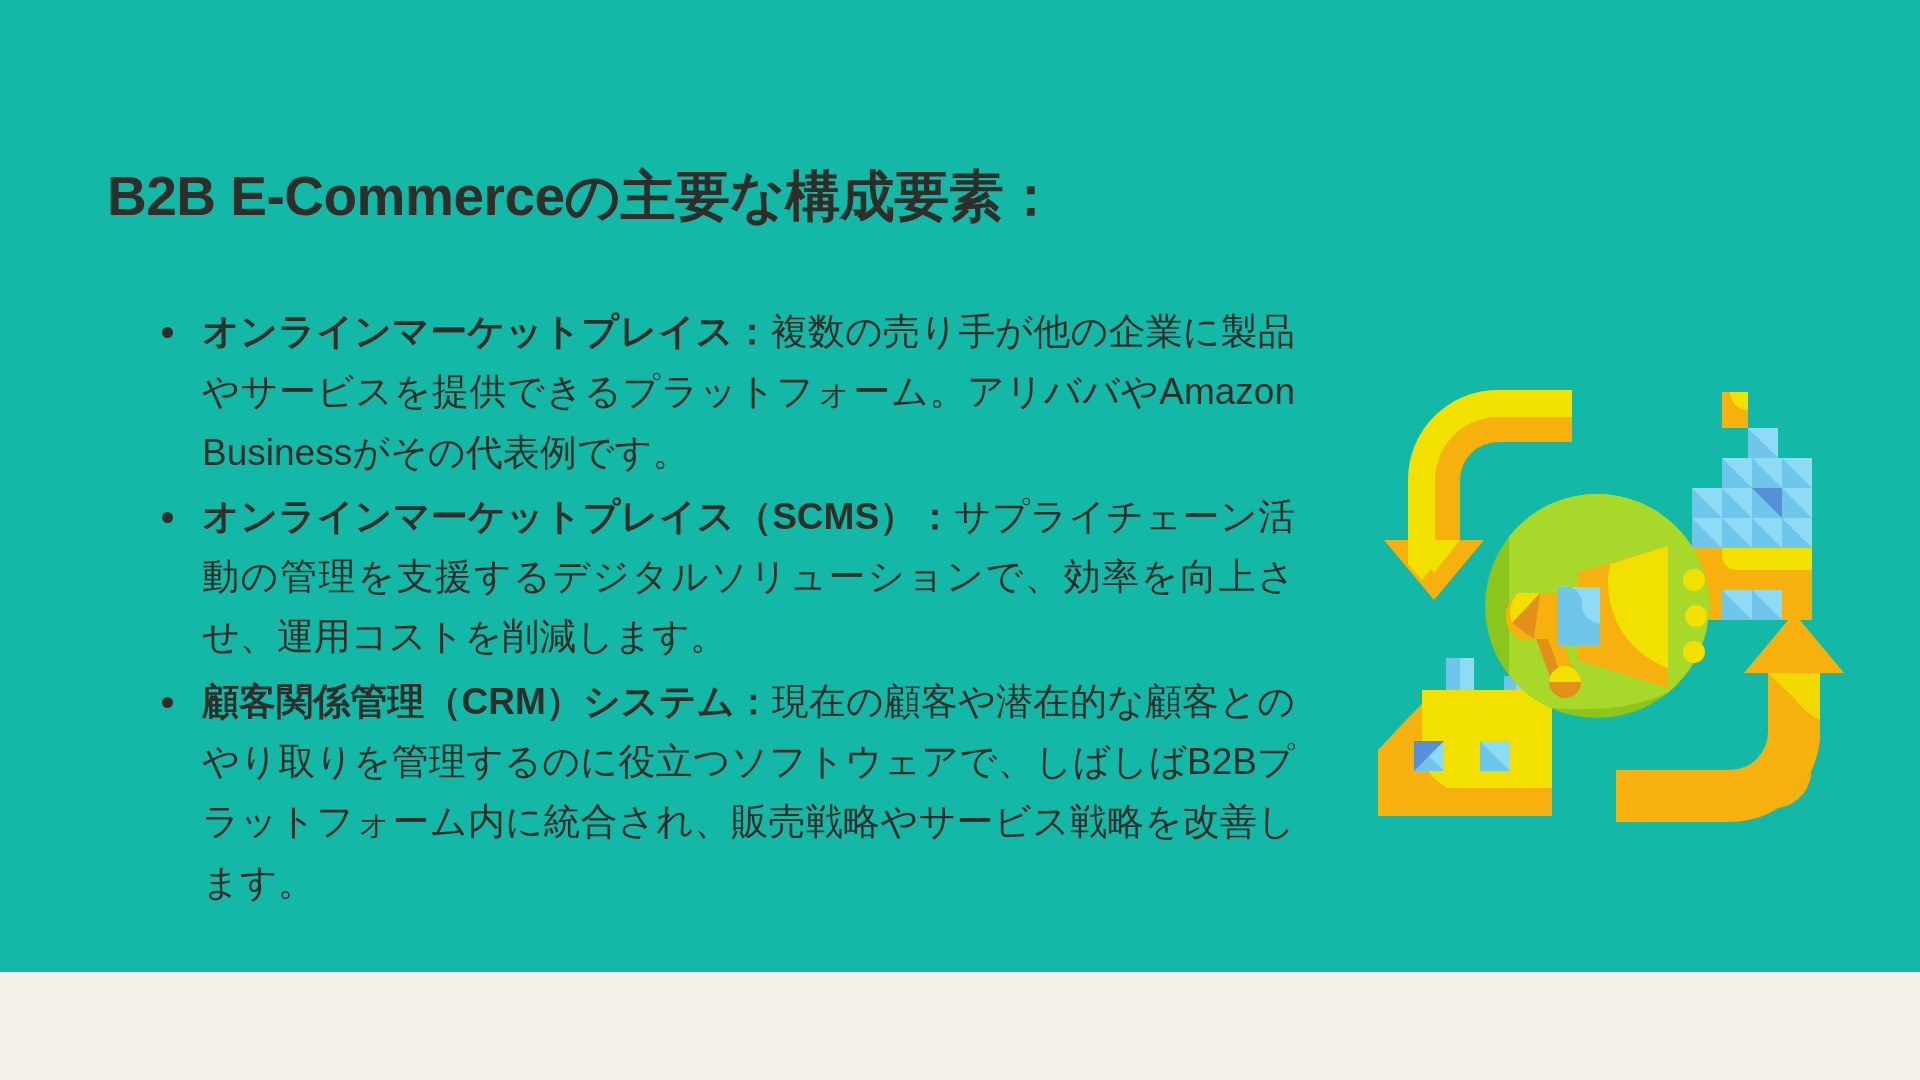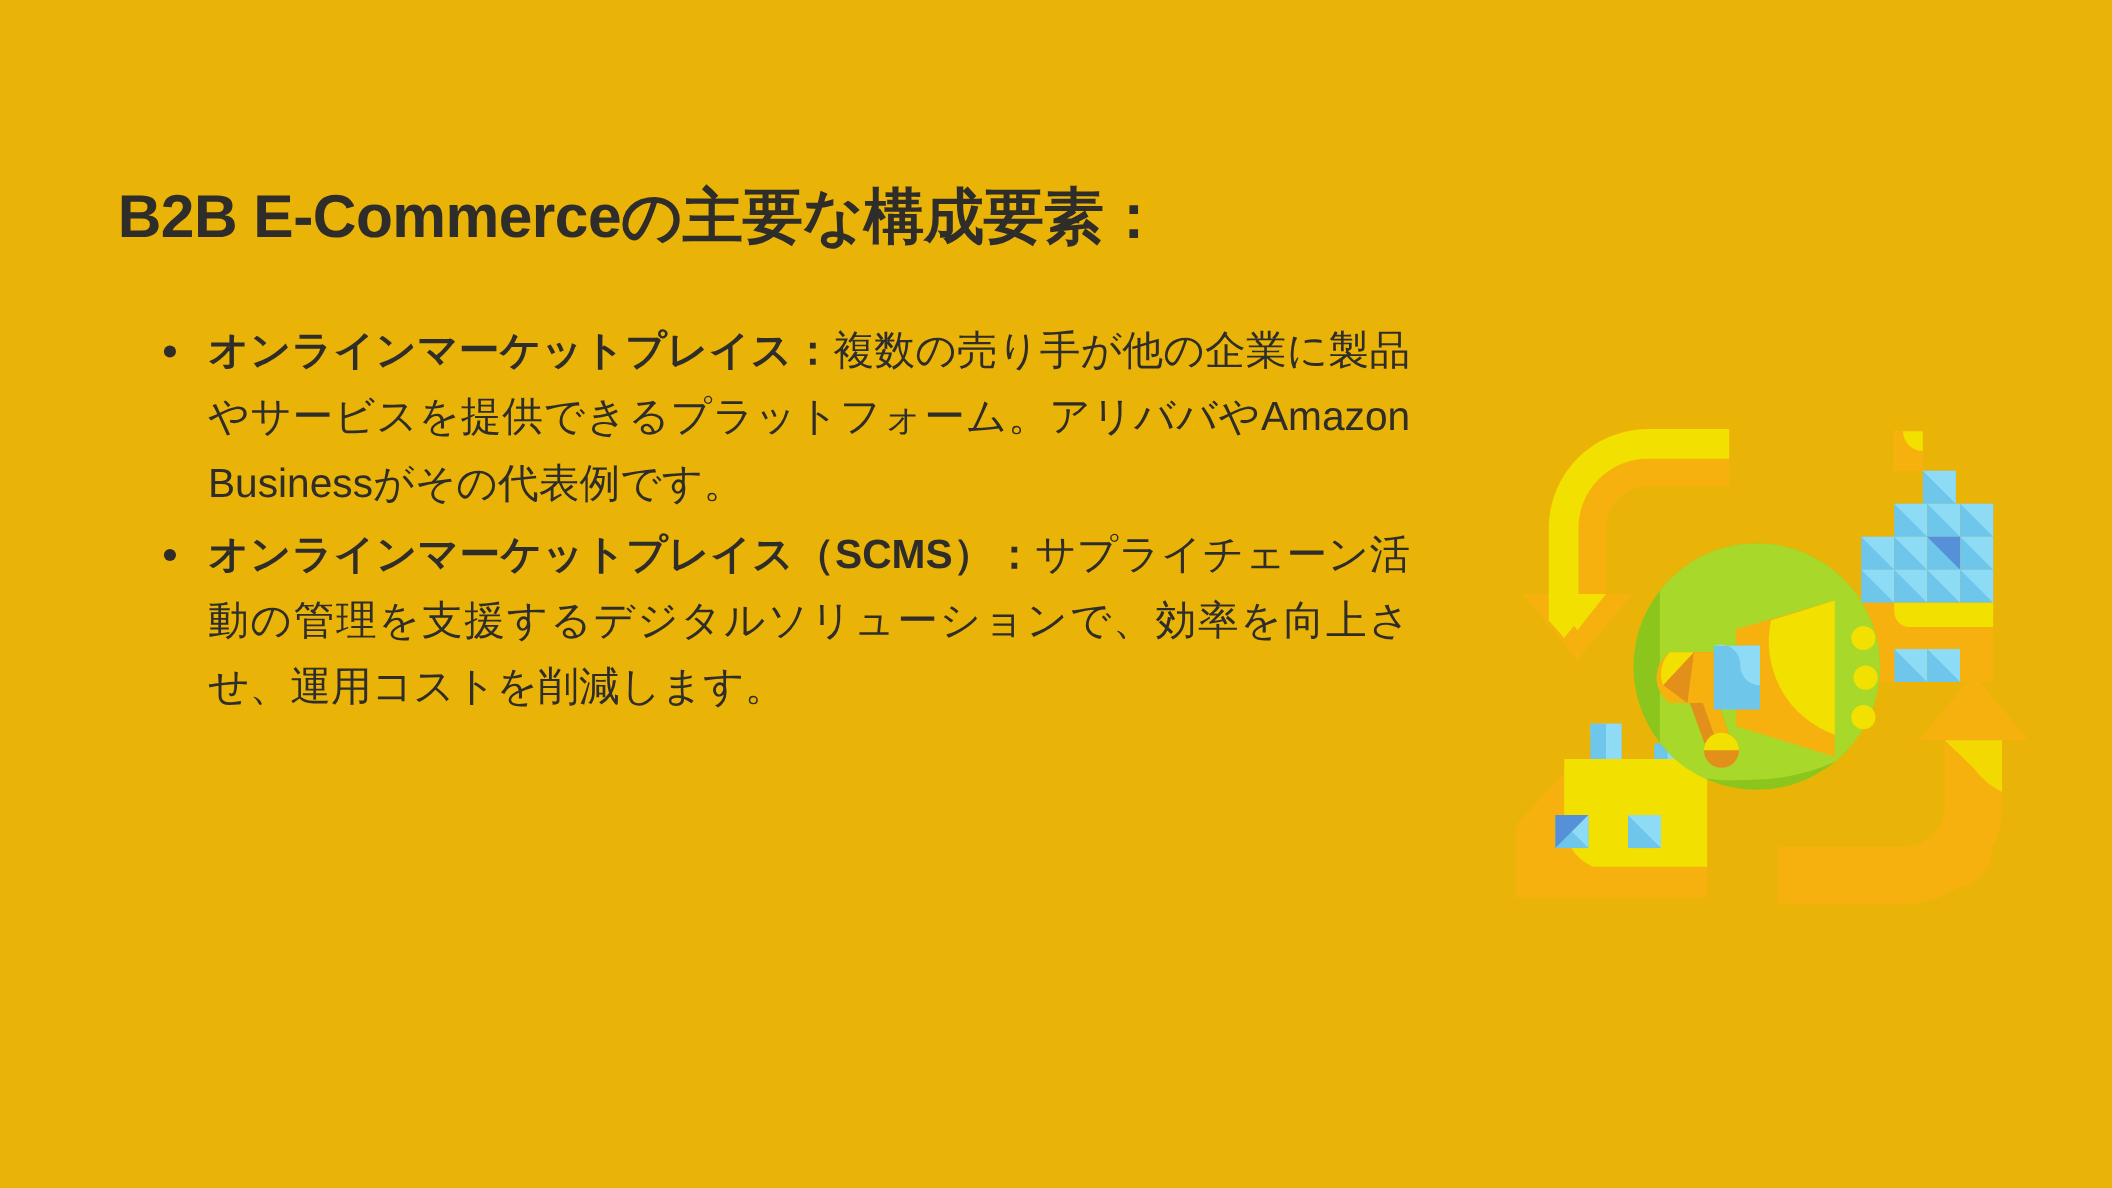--- a/index.html
+++ b/index.html
@@ -11,22 +11,22 @@
     height: 1080px;
     background: #f4f0e9;
     font-family: "Liberation Sans", "DejaVu Sans", sans-serif;
     overflow: hidden;
     position: relative;
   }
 
   .slide {
     position: relative;
     width: 1920px;
-    height: 1080px;
-    background: #eab308;
+    height: 972px;
+    background: #14b8a6;
     box-sizing: border-box;
   }
 
   
   .slide-title {
     position: absolute;
     left: 107px;
     top: 126px;
     width: 1180px;
     font-size: 55px;
@@ -36,21 +36,21 @@
     letter-spacing: -0.5px;
     white-space: nowrap;
   }
 
   
   .bullet-list {
     position: absolute;
     left: 133px;
     top: 285px;
     width: 1145px;
-    margin: 4px;
+    margin: 17px;
     padding: 0;
     list-style: none;
   }
 
   .bullet-item {
     position: relative;
     padding-left: 52px;
     margin: 0 0 4px 0;
     font-size: 37px;
     line-height: 1.63;
@@ -103,20 +103,24 @@
     <li class="bullet-item">
       <span class="dot"></span>
       <span class="lead">オンラインマーケットプレイス：</span><span class="rest">複数の売り手が他の企業に製品やサービスを提供できるプラットフォーム。アリババやAmazon Businessがその代表例です。</span>
     </li>
 
     <li class="bullet-item">
       <span class="dot"></span>
       <span class="lead">オンラインマーケットプレイス（SCMS）：</span><span class="rest">サプライチェーン活動の管理を支援するデジタルソリューションで、効率を向上させ、運用コストを削減します。</span>
     </li>
 
+    <li class="bullet-item">
+      <span class="dot"></span>
+      <span class="lead">顧客関係管理（CRM）システム：</span><span class="rest">現在の顧客や潜在的な顧客とのやり取りを管理するのに役立つソフトウェアで、しばしばB2Bプラットフォーム内に統合され、販売戦略やサービス戦略を改善します。</span>
+    </li>
 
   </ul>
 
   <div class="illustration">
     <svg viewBox="0 0 476 476" xmlns="http://www.w3.org/2000/svg">
       <defs>
         <clipPath id="clipCircle">
           <circle cx="219" cy="238" r="112"></circle>
         </clipPath>
       </defs>

